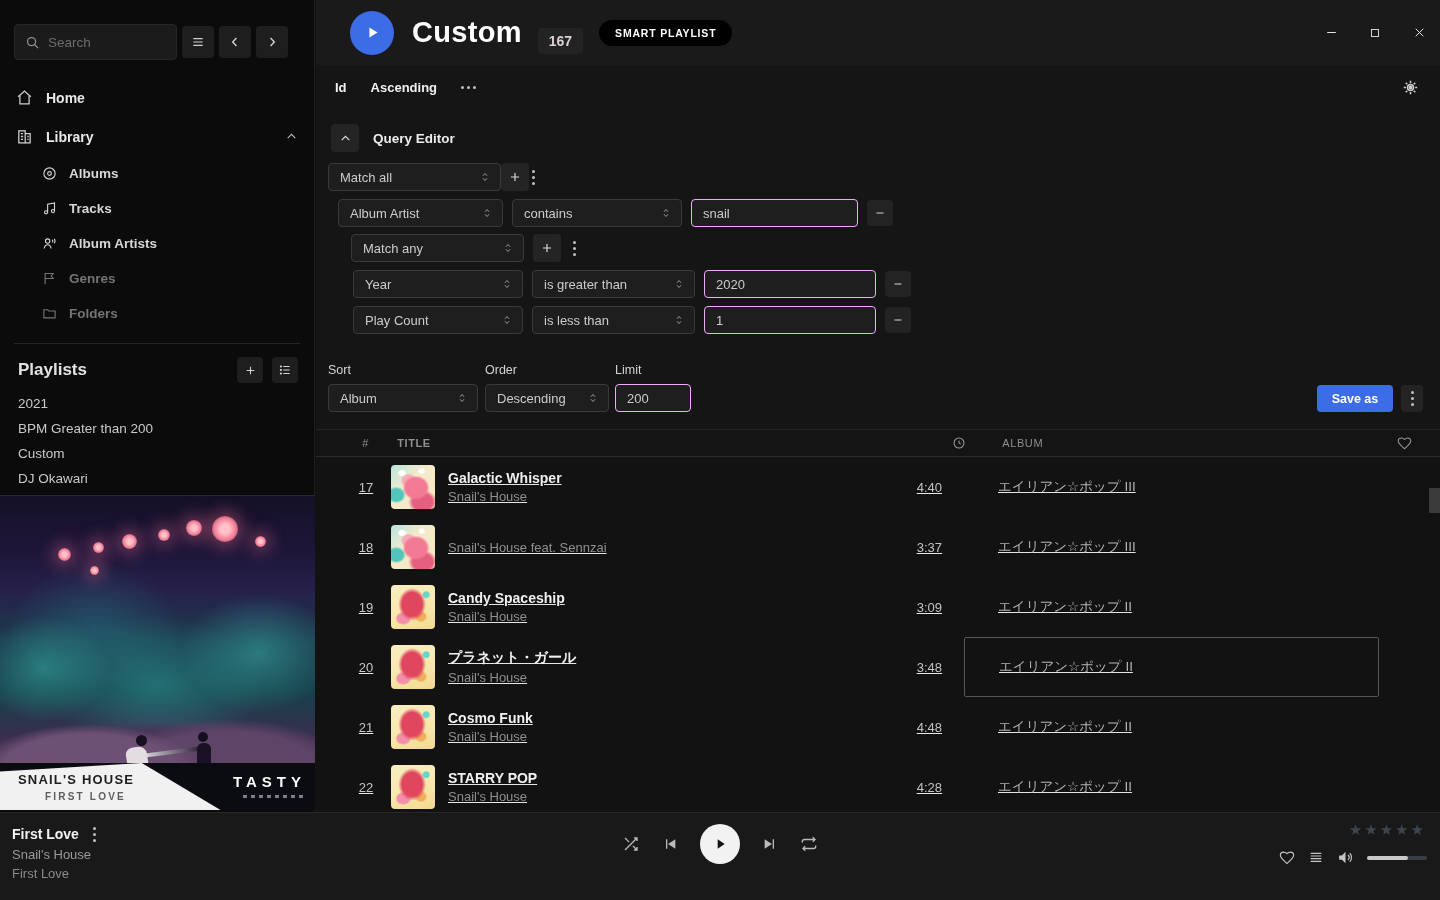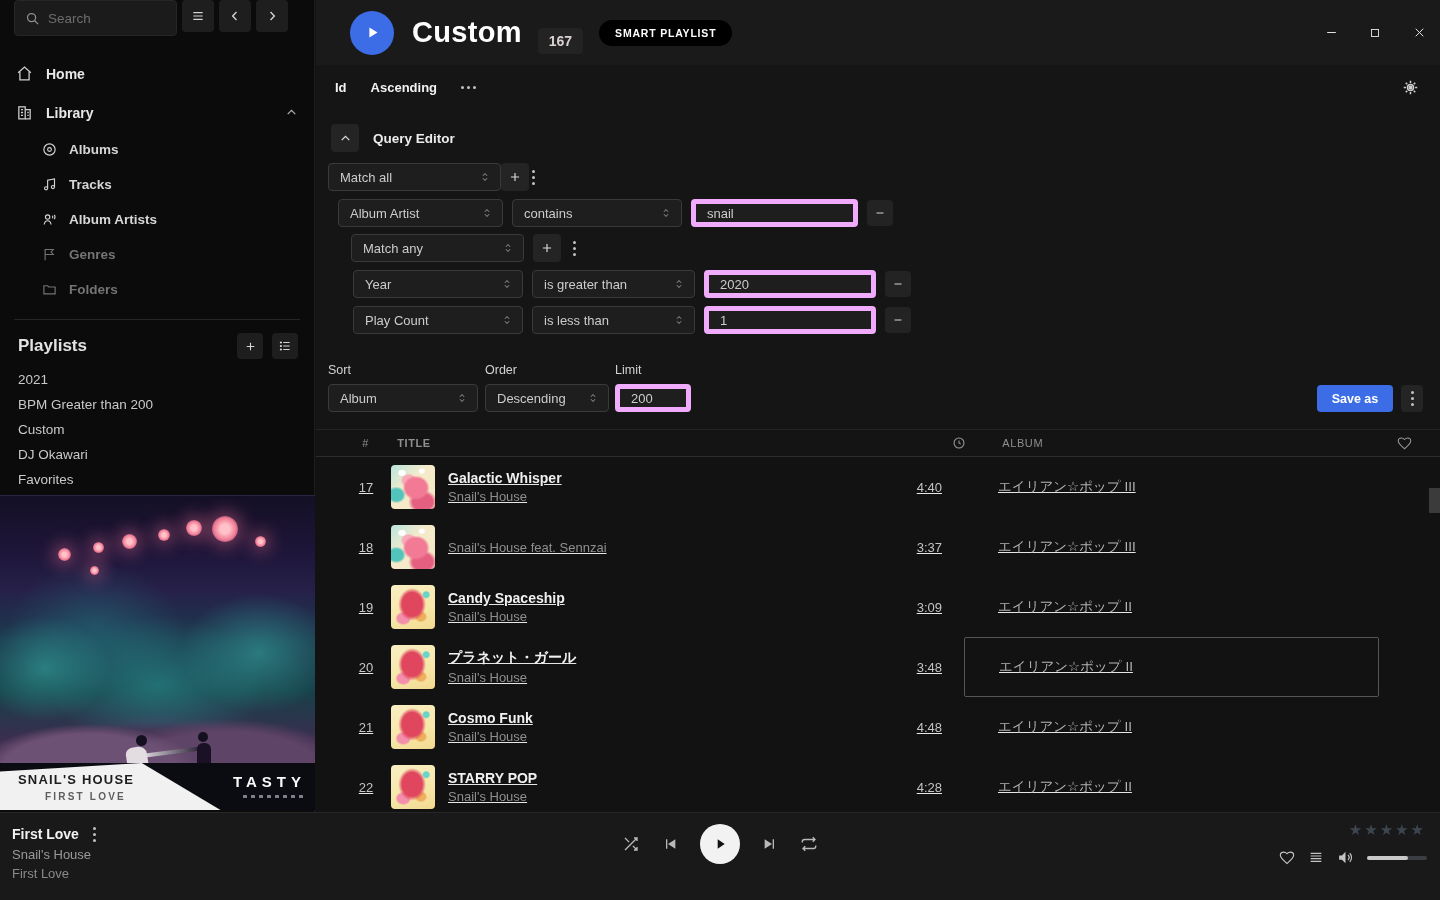--- a/index.html
+++ b/index.html
@@ -2,21 +2,21 @@
 <html><head>
 <meta charset="utf-8">
 <style>
   * { margin:0; padding:0; box-sizing:border-box; }
   html,body { width:1440px; height:900px; overflow:hidden; background:#000; }
   body { font-family:"Liberation Sans","DejaVu Sans",sans-serif; color:#e6e6e6; }
   .app { position:relative; width:1440px; height:900px; background:#121212; overflow:hidden; }
 
   
   .sidebar { position:absolute; left:0; top:0; width:315px; height:812px; background:#0b0b0b; border-right:1px solid #1d1d1d; }
-  .search-row { display:flex; gap:5px; padding:0 14px 0 14px; }
+  .search-row { display:flex; align-items:center; gap:5px; padding:24px 14px 0 14px; }
   .search-box { display:flex; align-items:center; gap:8px; width:163px; height:36px; background:#1b1b1b; border:1px solid #262626; border-radius:4px; padding:0 10px; }
   .search-box input { background:transparent; border:none; outline:none; color:#cfcfcf; font-size:13.5px; width:110px; font-family:inherit; }
   .search-box input::placeholder { color:#6d6d6d; }
   .sq-btn { width:32px; height:32px; background:#1e1e1e; border-radius:4px; display:flex; align-items:center; justify-content:center; color:#d2d2d2; }
   .nav { margin-top:18px; }
   .nav-row { display:flex; align-items:center; height:39px; padding:0 16px; color:#e8e8e8; font-weight:700; font-size:14px; gap:13px; }
   .nav-row .spacer { flex:1; }
   .subnav { padding-left:42px; }
   .sub-row { display:flex; align-items:center; height:35px; gap:12px; font-weight:700; font-size:13.5px; color:#d6d6d6; }
   .sub-row.dim { color:#747474; }
@@ -75,21 +75,21 @@
   .dots-h { display:flex; gap:3px; }
   .dots-h i, .dots-v i { width:3px; height:3px; border-radius:50%; background:#c2c2c2; }
   .dots-v { display:flex; flex-direction:column; gap:3px; align-items:center; }
   .tb-gear { position:absolute; right:21px; top:14px; color:#d0d0d0; }
 
   .qe-title-row { display:flex; align-items:center; margin:14px 0 0 15px; gap:14px; }
   .sq28 { width:28px; height:28px; background:#242424; border-radius:4px; display:flex; align-items:center; justify-content:center; color:#dadada; }
   .qe-title { font-size:13.5px; font-weight:600; color:#ececec; }
   .qrow { display:flex; align-items:center; height:28px; }
   .select { display:flex; align-items:center; justify-content:space-between; height:28px; background:#1e1e1f; border:1px solid #3a3a3a; border-radius:4px; padding:0 9px 0 11px; font-size:13px; color:#cccccc; }
-  .tinput { height:28px; background:#1e1e1f; border:5px solid #f0abfc; border-radius:4px; padding:0 11px; font-size:13px; color:#cccccc; outline:none; font-family:inherit; }
+  .tinput { height:28px; background:#1e1e1f; border:1px solid #f0abfc; border-radius:4px; padding:0 11px; font-size:13px; color:#cccccc; outline:none; font-family:inherit; }
   .minus-btn { width:26px; height:26px; background:#232323; border-radius:4px; display:flex; align-items:center; justify-content:center; color:#d5d5d5; font-size:14px; }
   .chev2 { color:#9a9a9a; }
 
   .sort-row { display:flex; align-items:flex-end; margin-top:29px; padding:0 17px 0 12px; }
   .fcol { display:flex; flex-direction:column; gap:7px; }
   .fcol label { font-size:12.5px; color:#d2d2d2; }
   .save-group { margin-left:auto; display:flex; align-items:center; gap:8px; }
   .save-btn { width:76px; height:27px; background:#3c6de6; border:none; border-radius:4px; color:#fff; font-size:12.5px; font-weight:700; font-family:inherit; }
   .kebab-btn { width:22px; height:27px; background:#242425; border-radius:4px; display:flex; align-items:center; justify-content:center; }
 

